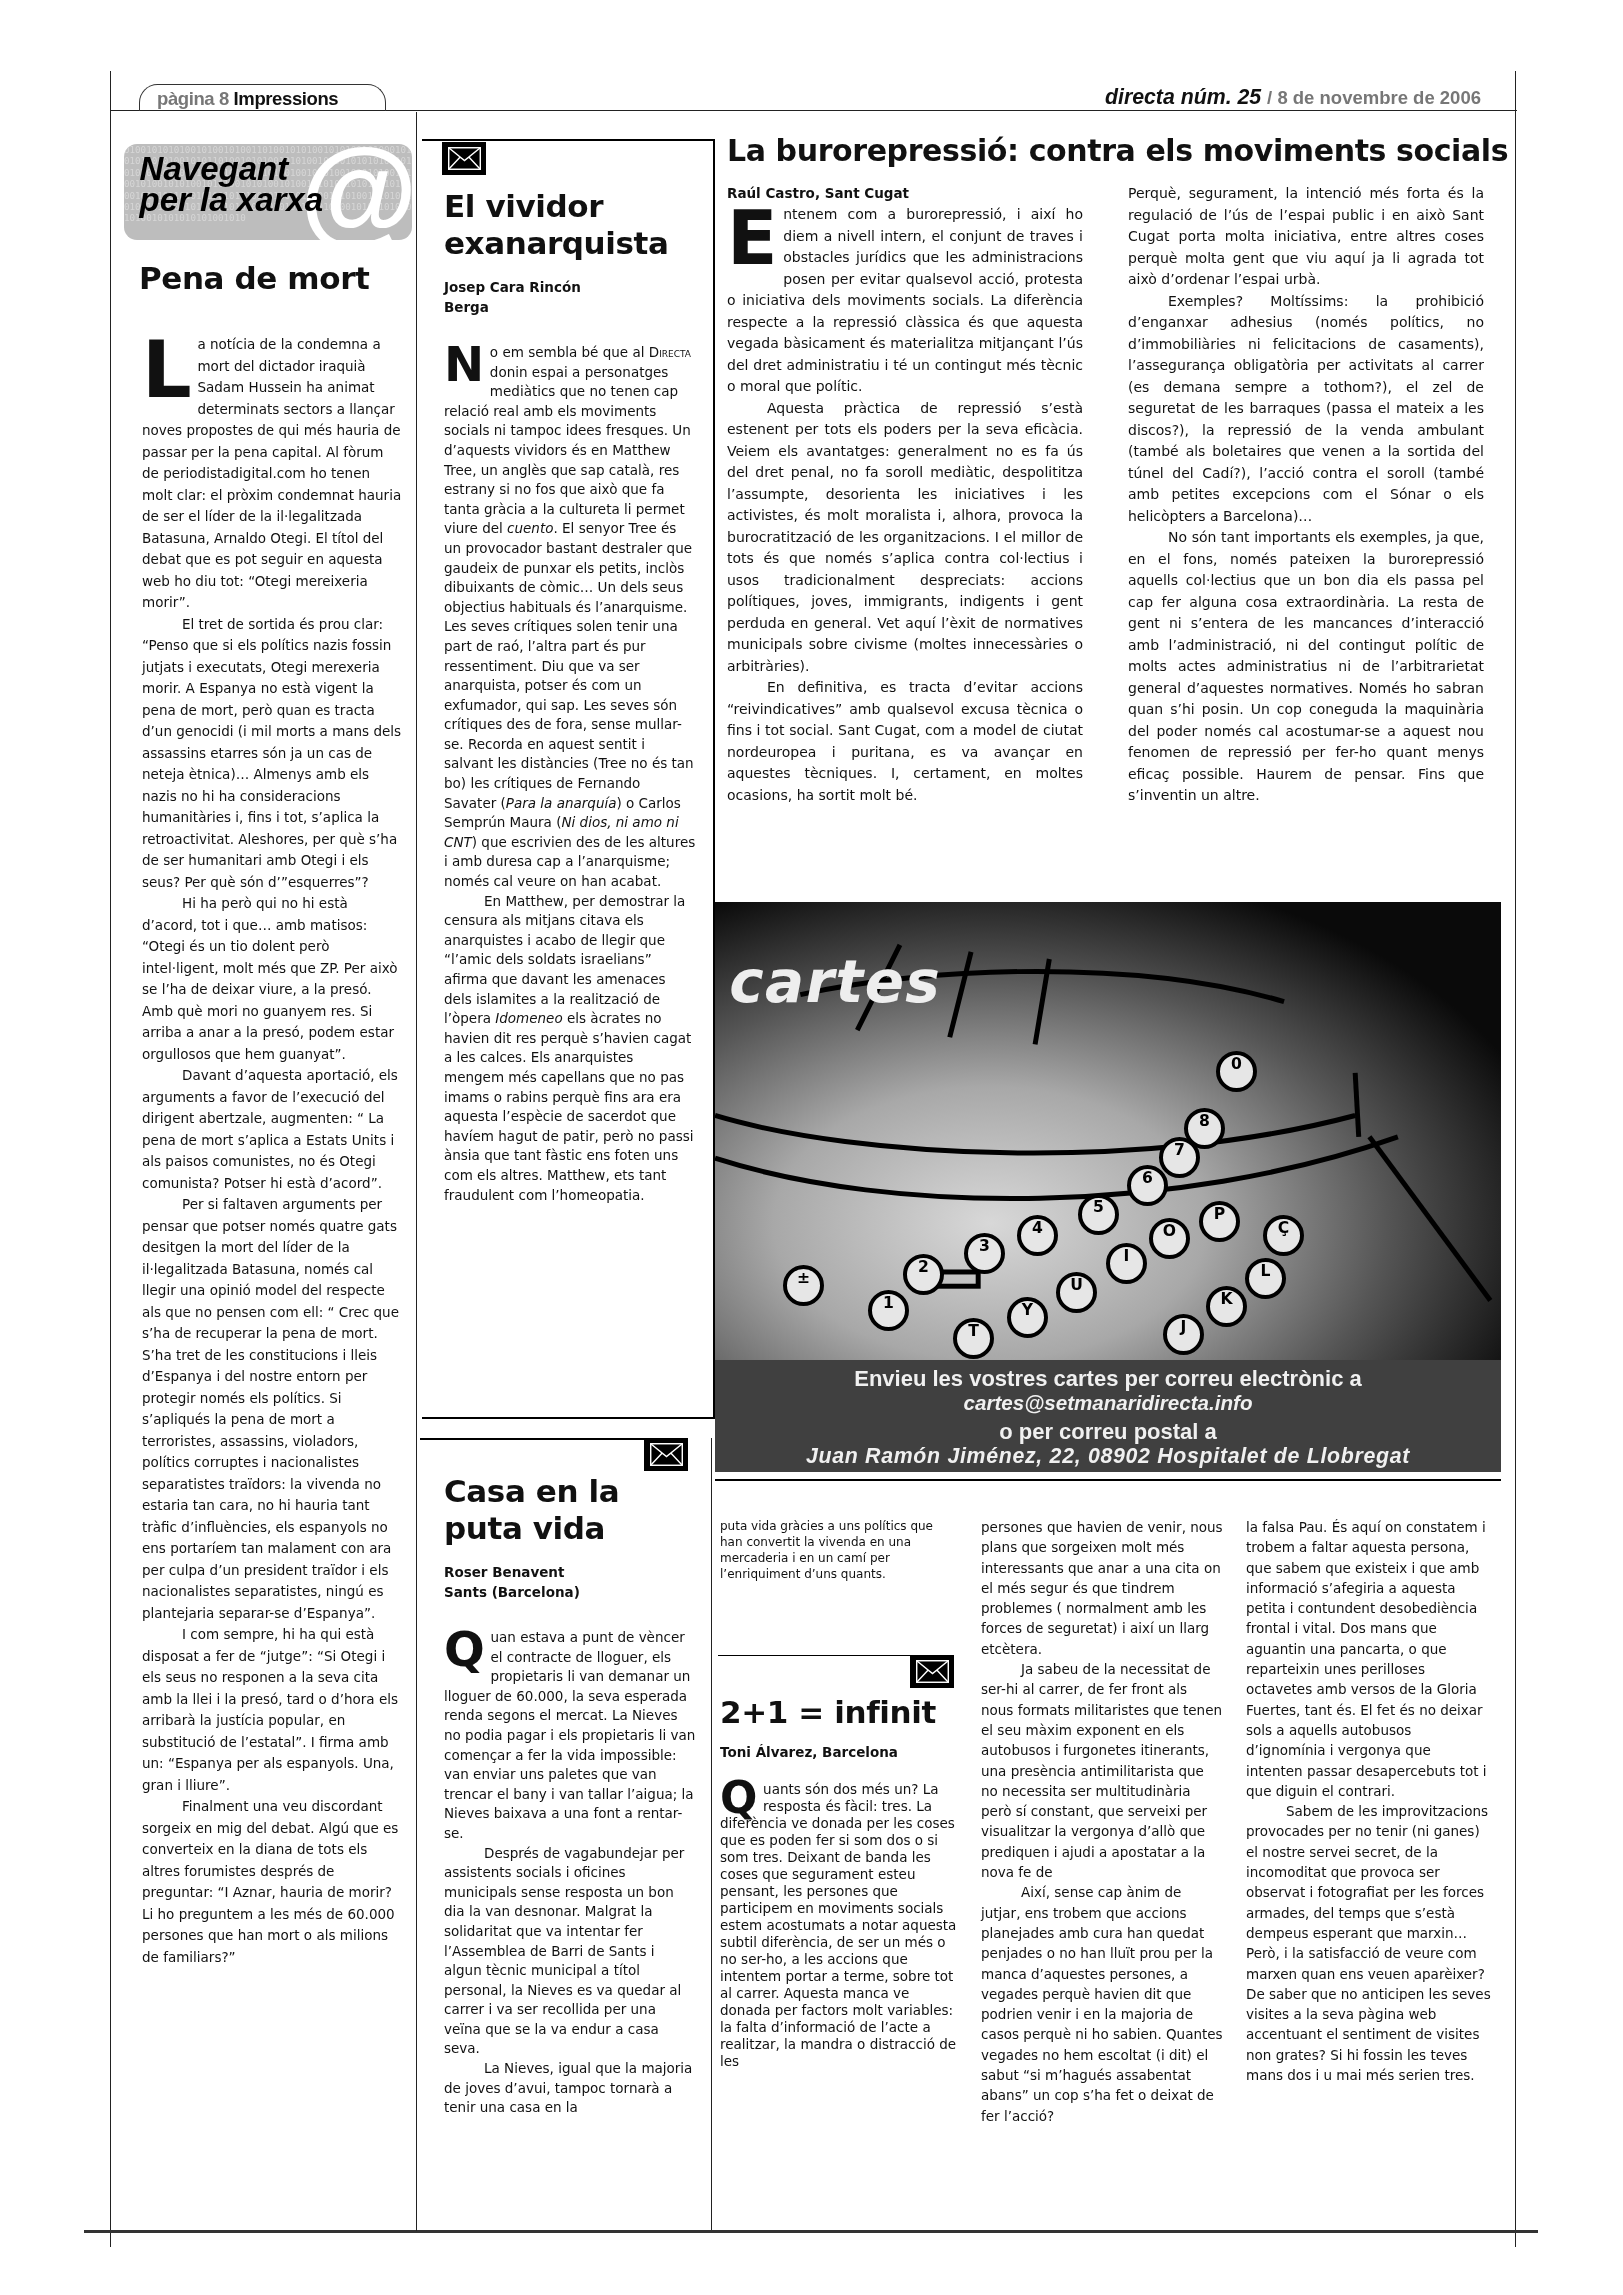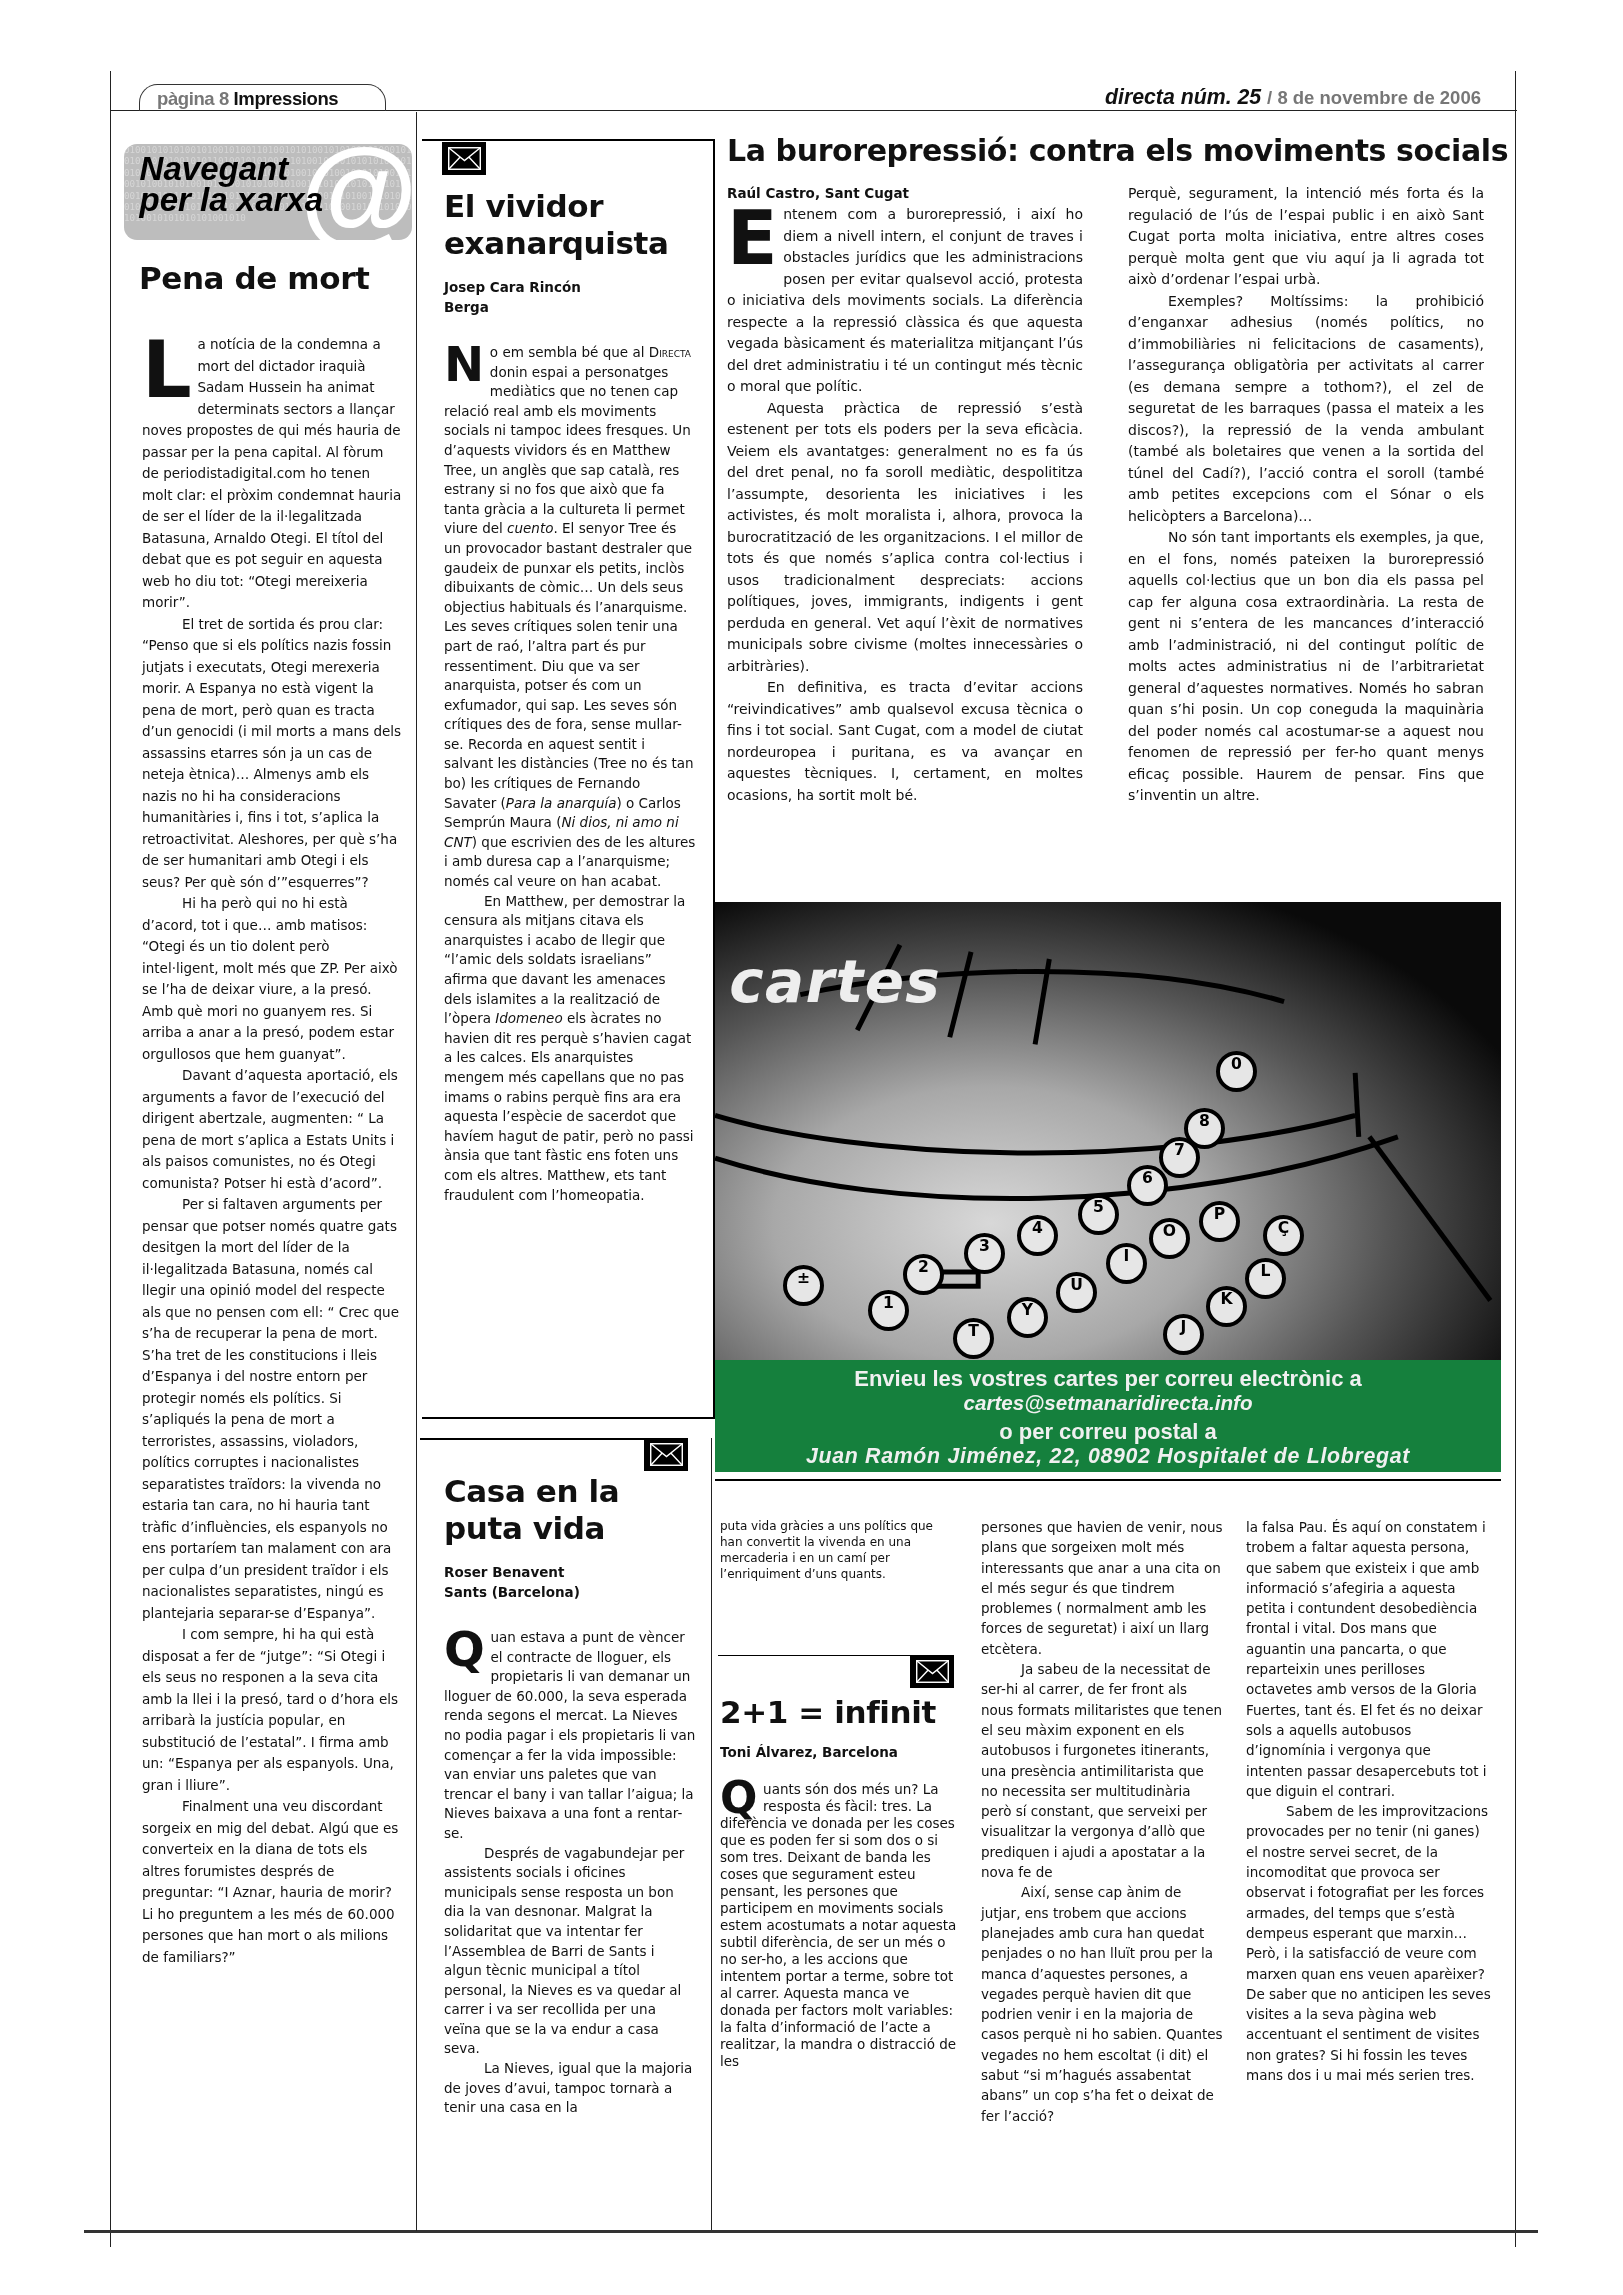--- a/index.html
+++ b/index.html
@@ -26,21 +26,21 @@
   
   .nav{position:absolute;left:124px;top:144px;width:288px;height:96px;background:#bdbdbd;overflow:hidden;border-radius:13px;}
   .nav .bits{position:absolute;left:0;top:0;width:100%;height:100%;font-family:"DejaVu Sans Mono",monospace;font-size:9.2px;line-height:11.4px;color:#d6d6d6;word-break:break-all;}
   .nav .at{position:absolute;right:-5.7px;top:-12.8px;font-family:"Liberation Sans",sans-serif;font-weight:bold;font-size:121px;line-height:121px;color:#fff;}
   .nav .t{position:absolute;left:15.6px;top:8.5px;font-family:"Liberation Sans",sans-serif;font-weight:bold;font-style:italic;font-size:33px;line-height:31px;color:#000;}
   
   .banner{position:absolute;left:715px;top:902px;width:786px;height:459px;background:radial-gradient(ellipse at 35% 70%,#d8d8d8 0%,#a8a8a8 30%,#555 55%,#0a0a0a 80%);overflow:hidden;}
   .banner .cartes{position:absolute;left:14.2px;top:46px;font-family:"DejaVu Sans",sans-serif;font-weight:bold;font-style:italic;font-size:58px;color:#eee;letter-spacing:1.4px;}
   .banner .rules{position:absolute;left:263px;top:34px;width:512px;text-align:center;font-family:"Liberation Sans",sans-serif;font-weight:bold;font-size:22px;line-height:24px;color:#f0f0f0;}
   .banner svg.art{position:absolute;left:0;top:0;}
-  .banner-foot{position:absolute;left:715px;top:1360px;width:786px;height:112px;background:#15803d;color:#f0f0f0;text-align:center;font-family:"Liberation Sans",sans-serif;font-weight:bold;}
+  .banner-foot{position:absolute;left:715px;top:1360px;width:786px;height:112px;background:#404040;color:#f0f0f0;text-align:center;font-family:"Liberation Sans",sans-serif;font-weight:bold;}
   .banner-foot .l1{font-size:22px;margin-top:7.1px;line-height:24px;}
   .banner-foot .l2{font-size:20.6px;font-style:italic;line-height:23px;}
   .banner-foot .l3{font-size:22px;margin-top:5.7px;line-height:24px;}
   .banner-foot .l4{font-size:21.3px;font-style:italic;line-height:24px;letter-spacing:0.7px;}
   i.it{font-style:italic;text-align:center;}
   .sc{font-variant:small-caps;}
 </style>
 </head>
 <body>
 

